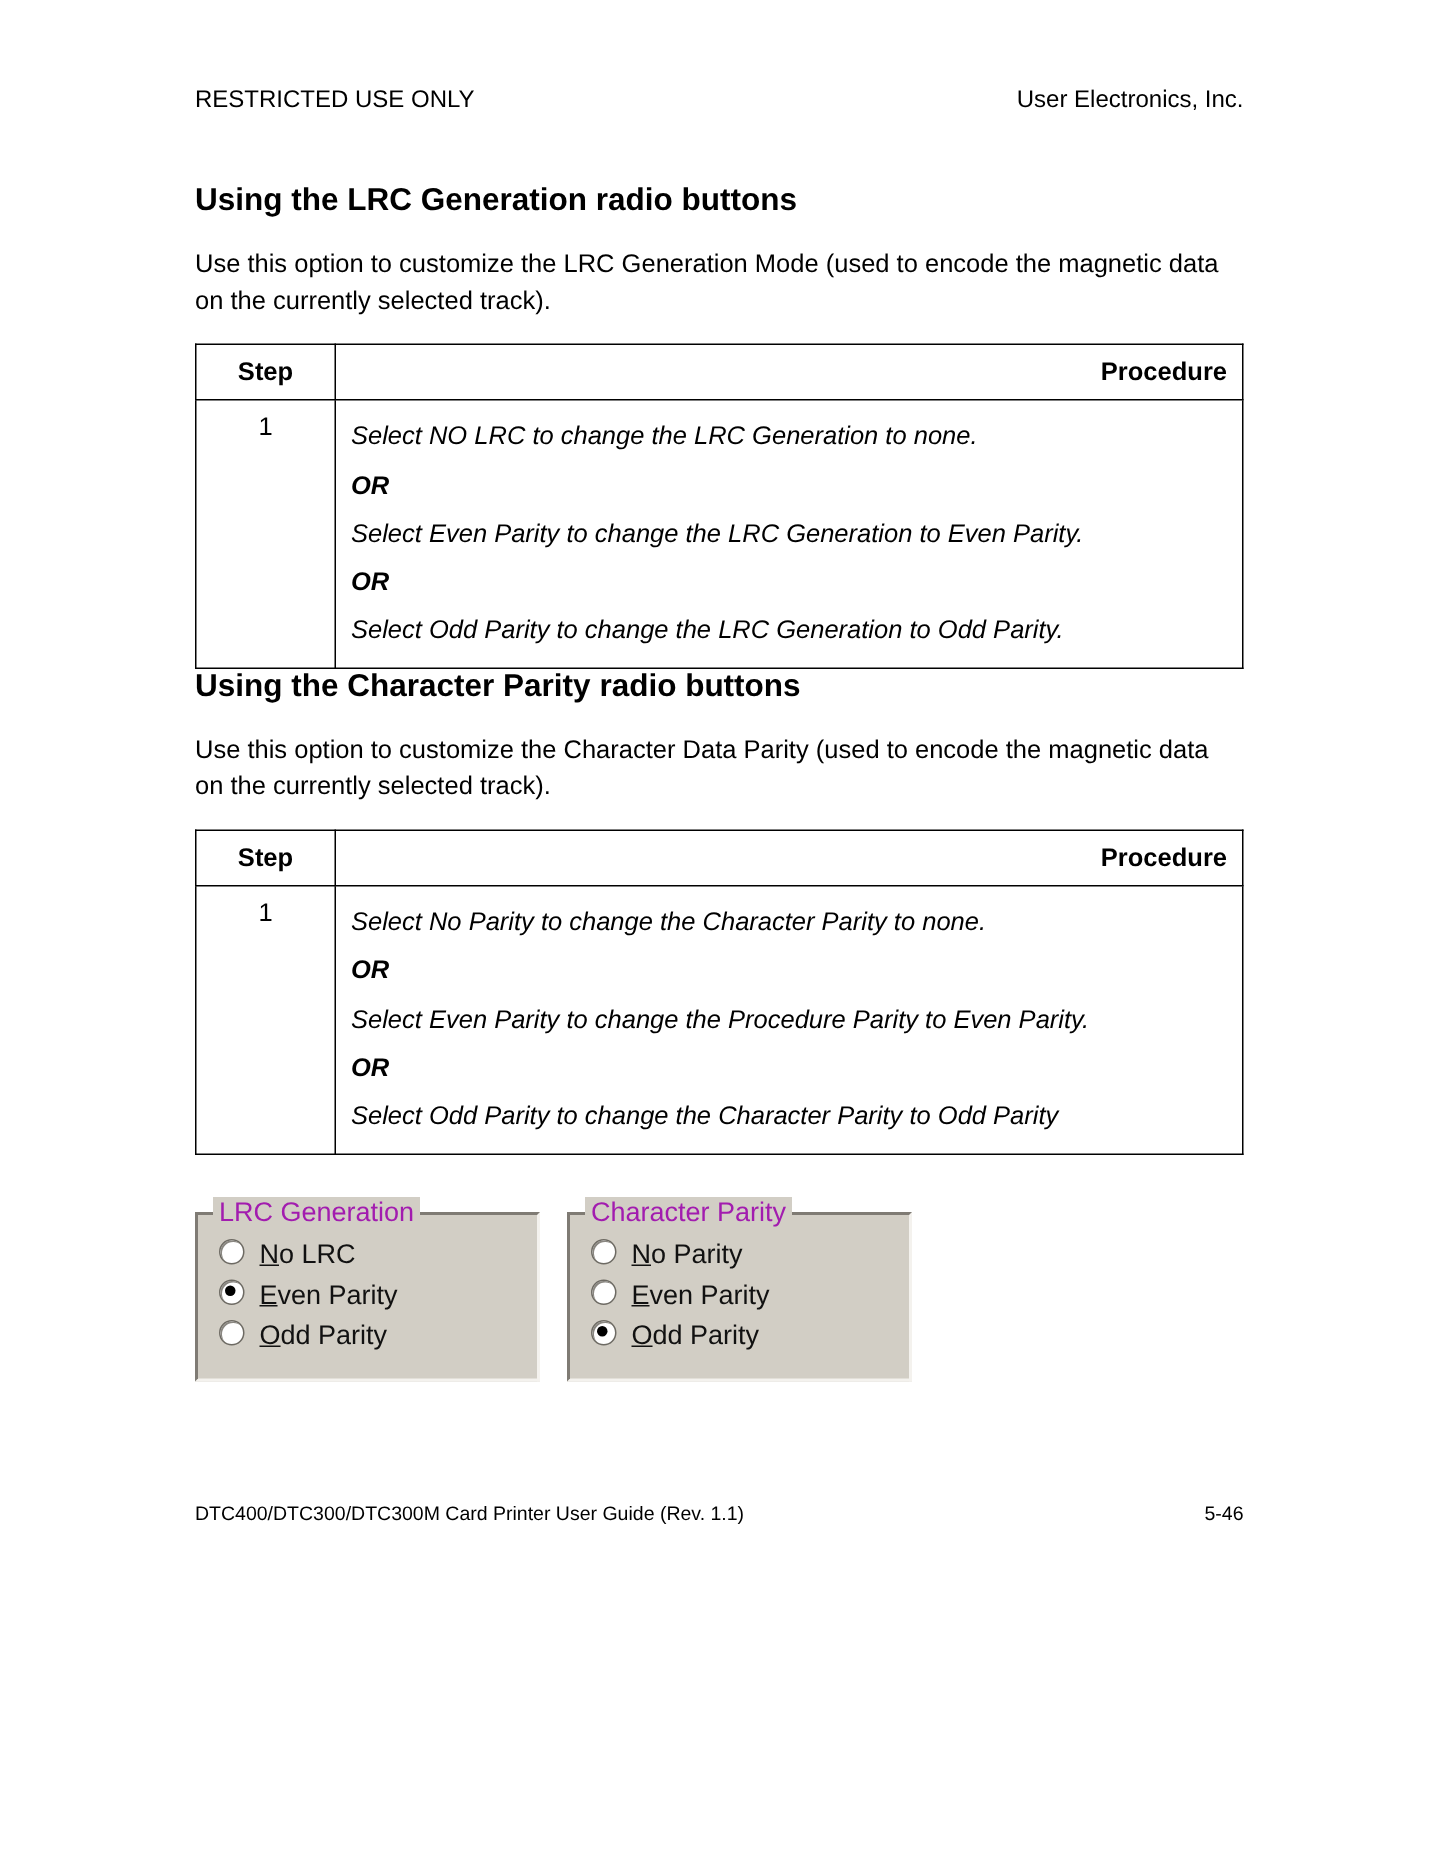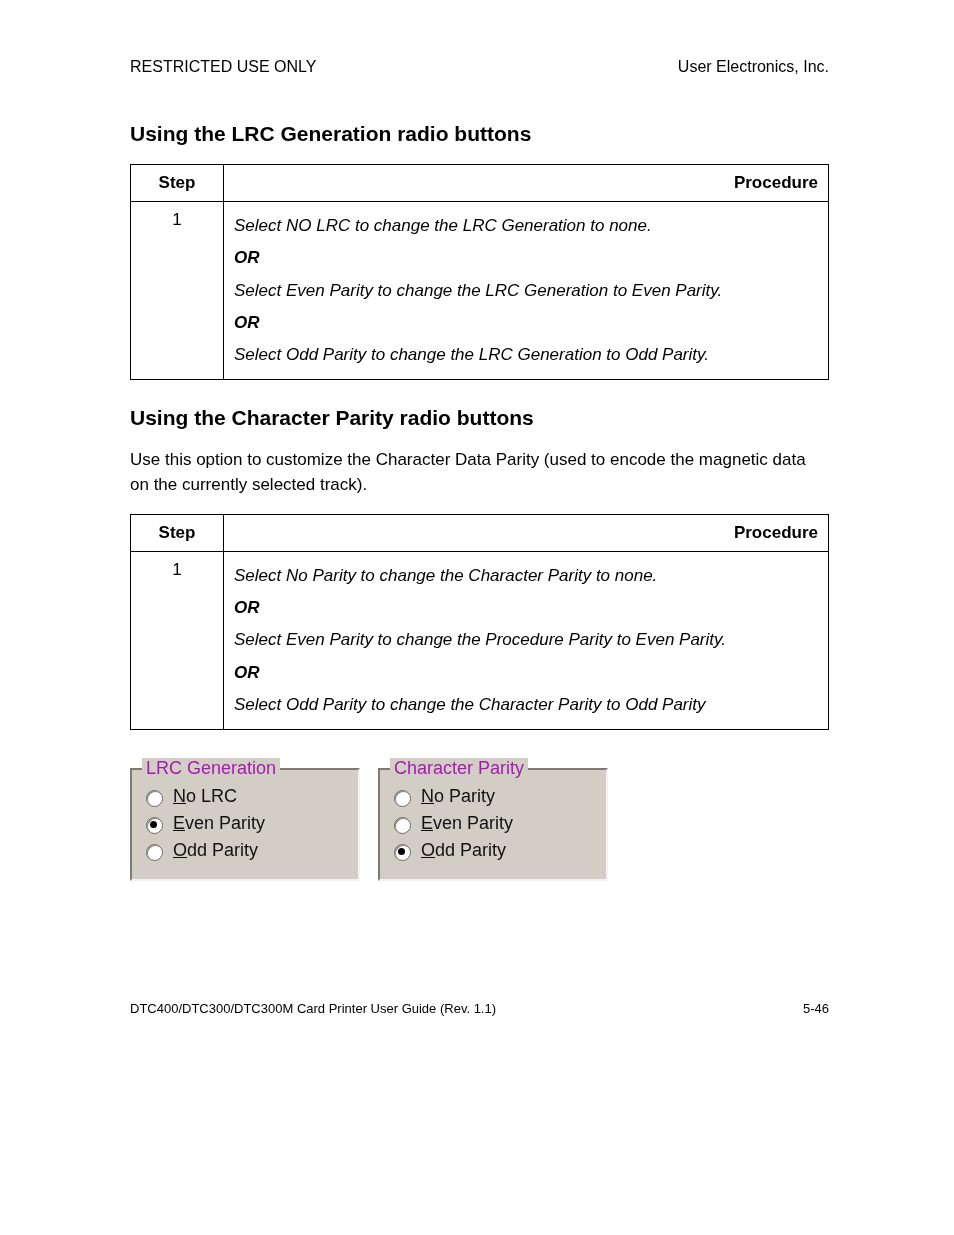--- a/index.html
+++ b/index.html
@@ -29,21 +29,20 @@
     margin: 0 0 18px 0;
   }
   p.intro {
     font-size: 17px;
     line-height: 1.45;
     margin: 0 0 16px 0;
   }
   table.proc {
     border-collapse: collapse;
     width: 100%;
-    margin-bottom: 26px;
     border-radius: 22px;
   }
   table.proc th, table.proc td {
     border: 1px solid #000;
     padding: 8px 10px;
     font-size: 17px;
     vertical-align: top;
   }
   table.proc th {
     text-align: right;
@@ -76,21 +75,21 @@
     top: -12px;
     left: 10px;
     background: #d2cec5;
     padding: 0 4px;
     font-size: 18px;
     color: #a21caf;
     white-space: nowrap;
   }
   .radio-row {
     display: flex;
-    align-items: flex-end;
+    align-items: flex-start;
     gap: 10px;
     font-size: 18px;
     color: #111;
     margin: 6px 0;
   }
   .radio-outer {
     width: 15px; height: 15px;
     border-radius: 50%;
     background: #fff;
     border: 1px solid #6d6a63;
@@ -121,20 +120,21 @@
 <body>
 
 <div class="page">
 
   <div class="header-line">
     <span>RESTRICTED USE ONLY</span>
     <span>User Electronics, Inc.</span>
   </div>
 
   <h2>Using the LRC Generation radio buttons</h2>
+  <p class="intro">Use this option to customize the LRC Generation Mode (used to encode the magnetic data on the currently selected track).</p>
 
   <table class="proc">
     <tbody>
         <tr>
       <th class="step-col">Step</th>
       <th>Procedure</th>
     </tr>
     <tr>
       <td class="step-cell">1</td>
       <td>

